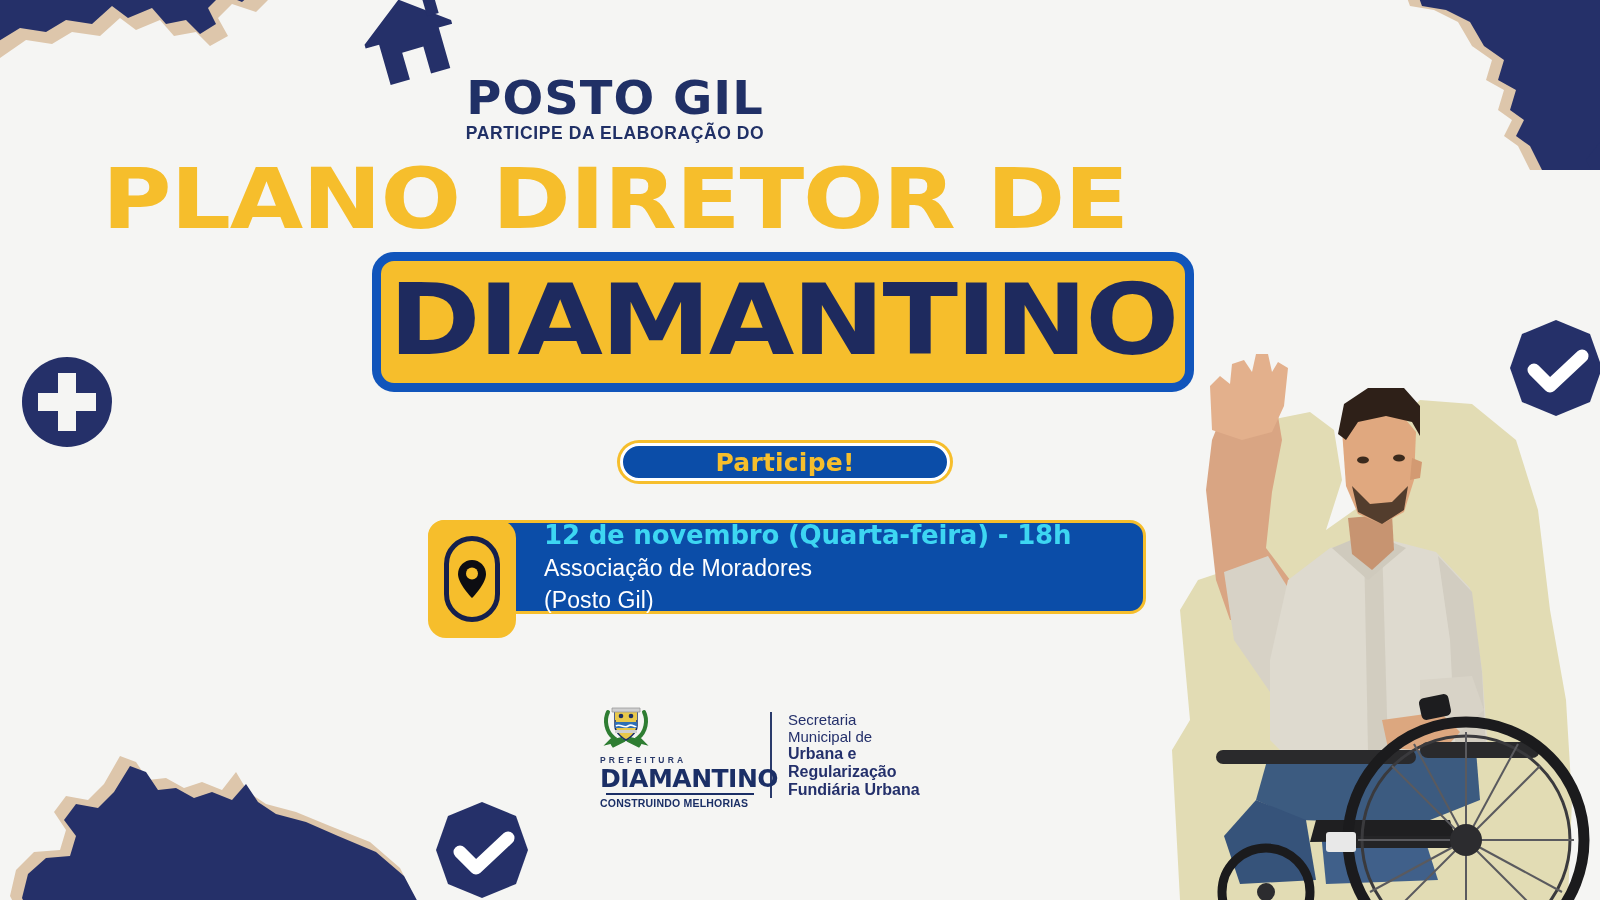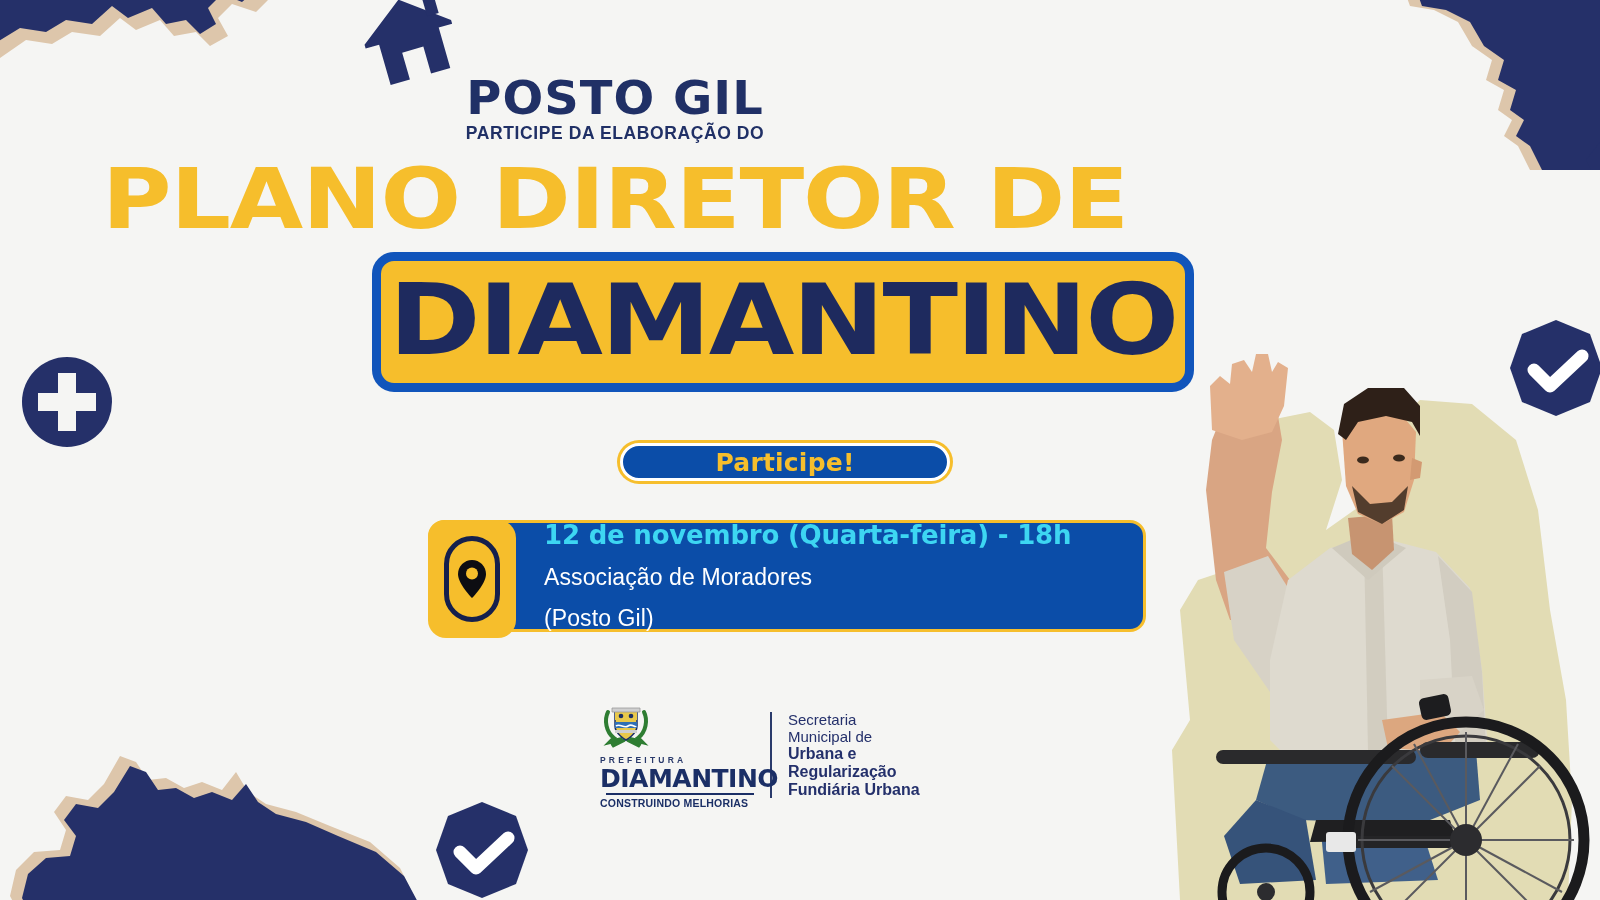--- a/index.html
+++ b/index.html
@@ -99,21 +99,21 @@
     font-weight:bold;
     font-size:25px;
     color:#f6be2c;
     letter-spacing:0.2px;
     line-height:1;
   }
 
   
   #event-card{
     position:absolute;left:428px;top:520px;
-    width:718px;height:112px;
+    width:718px;height:94px;
     background:#0b4da8;
     border:3px solid #f6be2c;
     border-radius:16px;
     box-sizing:border-box;
     display:flex;align-items:center;
     overflow:visible;
   }
   #pin-tile{
     position:absolute;left:-3px;top:-3px;
     width:88px;height:118px;
@@ -140,21 +140,21 @@
     letter-spacing:-0.2px;
     margin-bottom:6px;
     white-space:nowrap;
   }
   #event-place,#event-place2{
     font-family:"Liberation Sans", sans-serif;
     font-weight:400;
     font-size:23px;
     color:#ffffff;
     letter-spacing:0.1px;
-    margin-top:18px;
+    margin-top:9px;
     white-space:nowrap;
   }
 
   
   #footer{
     position:absolute;left:600px;top:700px;
     width:400px;height:110px;
     display:flex;align-items:center;
   }
   #pref-logo{width:160px;}

